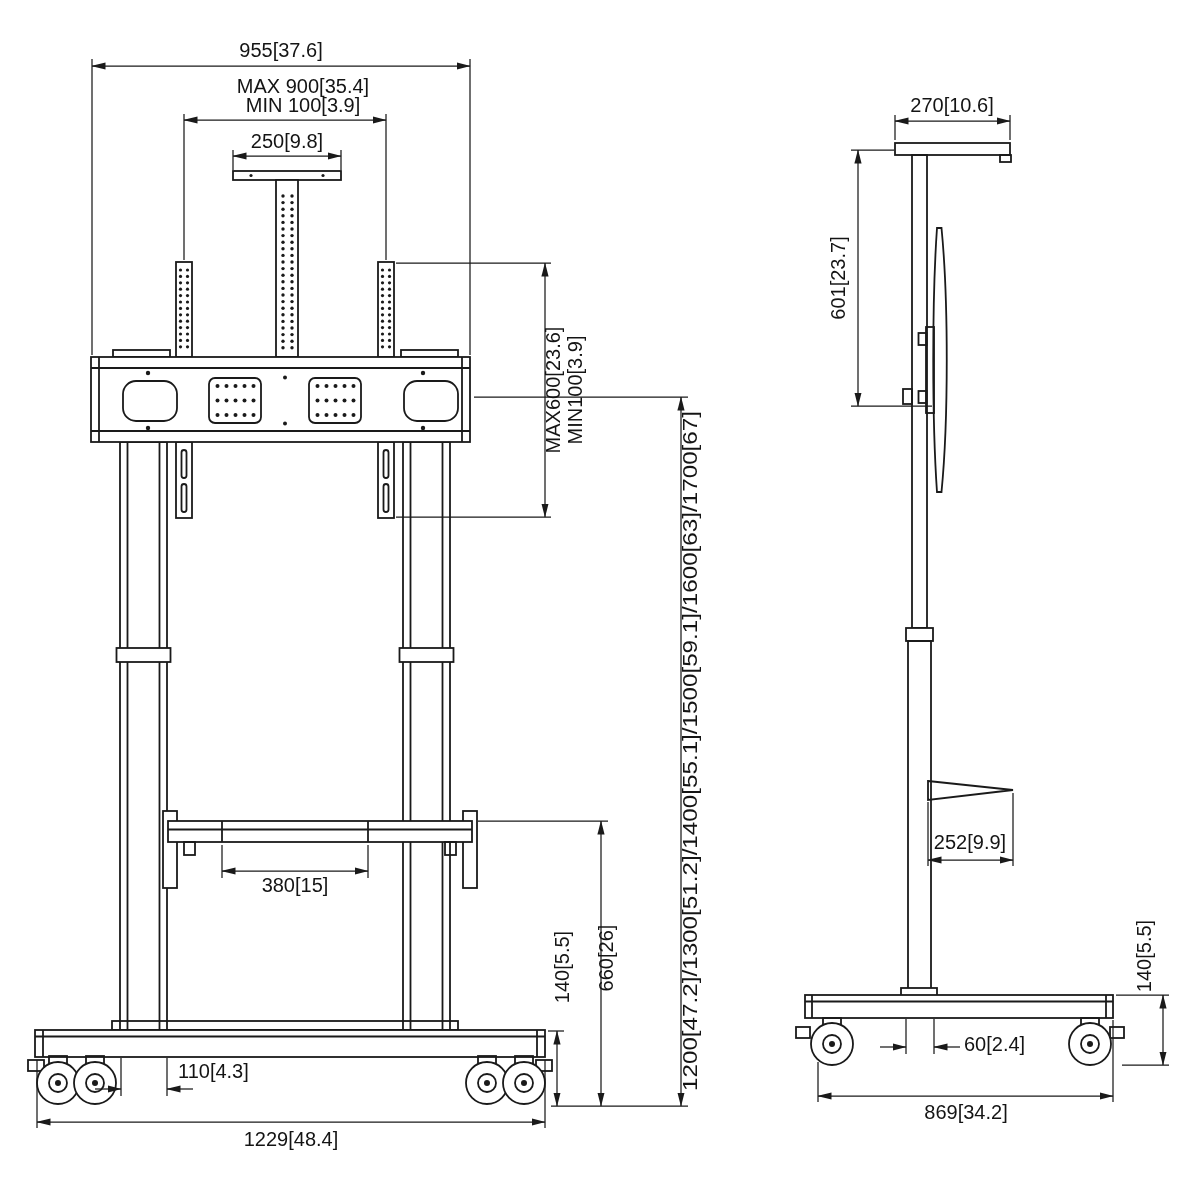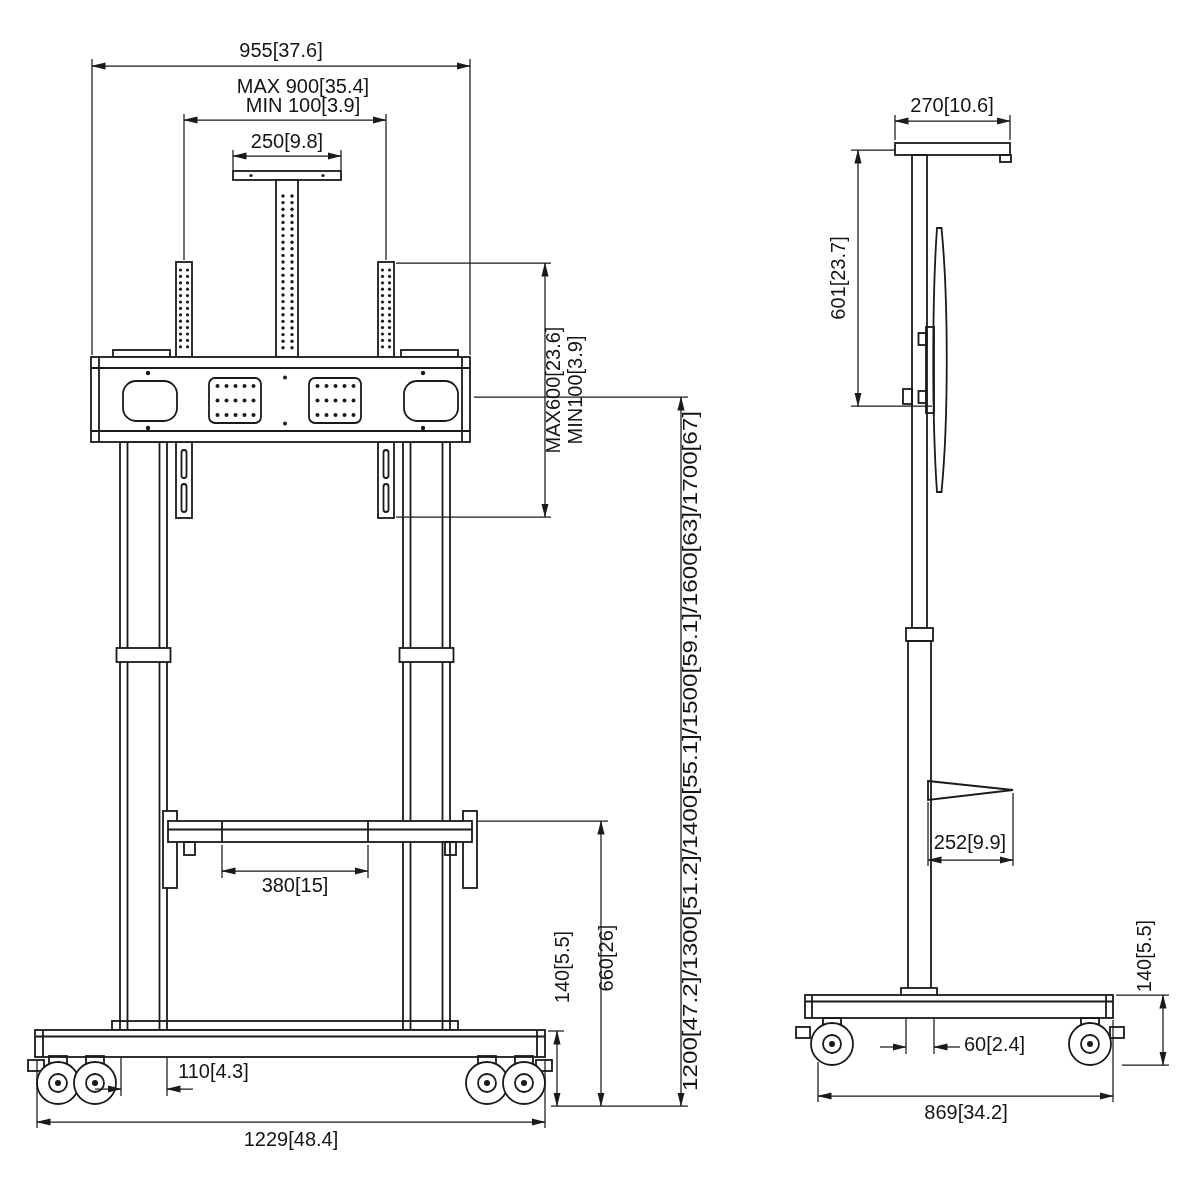--- a/index.html
+++ b/index.html
@@ -1,16 +1,16 @@
 <!DOCTYPE html>
 <html><head>
 <meta charset="utf-8">
 <style>
   html, body { margin:0; padding:0; background:#ffffff; }
-  .sheet { width:1200px; height:1200px; position:relative; background:#ffffff; overflow:hidden;border-radius:28px; }
+  .sheet { width:1200px; height:1200px; position:relative; background:#ffffff; overflow:hidden; }
   svg { display:block; }
   .obj { stroke:#1a1a1a; stroke-width:1.8; fill:none; stroke-linejoin:miter; }
   .obj .solid { fill:#1a1a1a; stroke:none; }
   .dots circle { fill:#1a1a1a; stroke:none; }
   .dim { stroke:#1a1a1a; stroke-width:1.25; fill:none; }
   text { font-family:"Liberation Sans","DejaVu Sans",sans-serif; font-size:20px; fill:#141414;
          text-anchor:middle; stroke:none; }
   text.start { text-anchor:start; }
 </style>
 </head>

